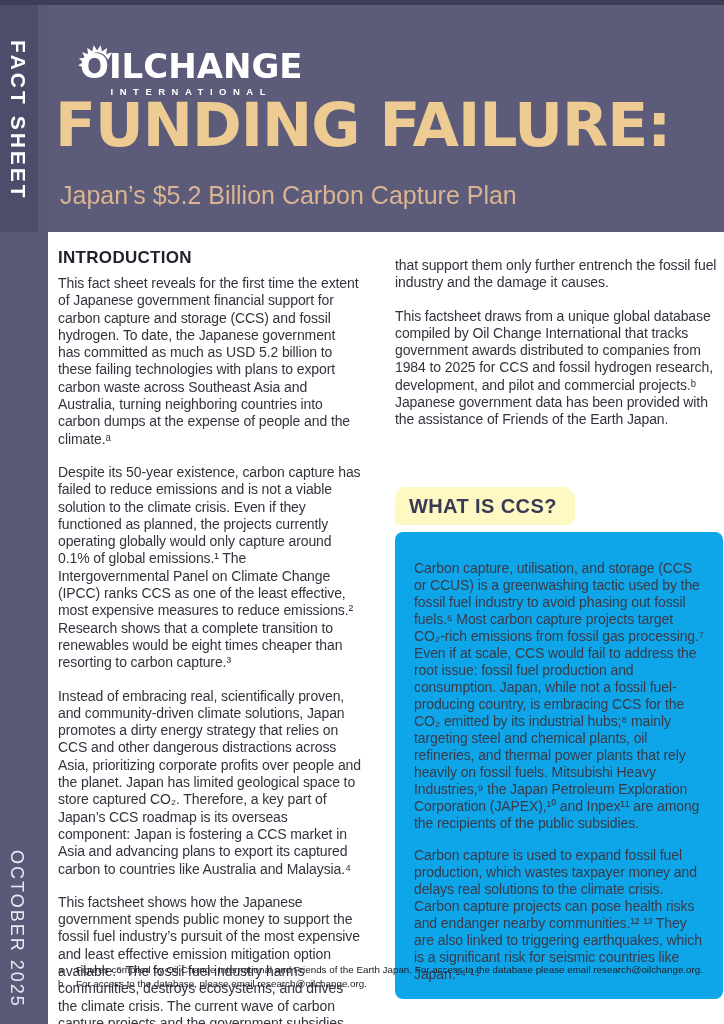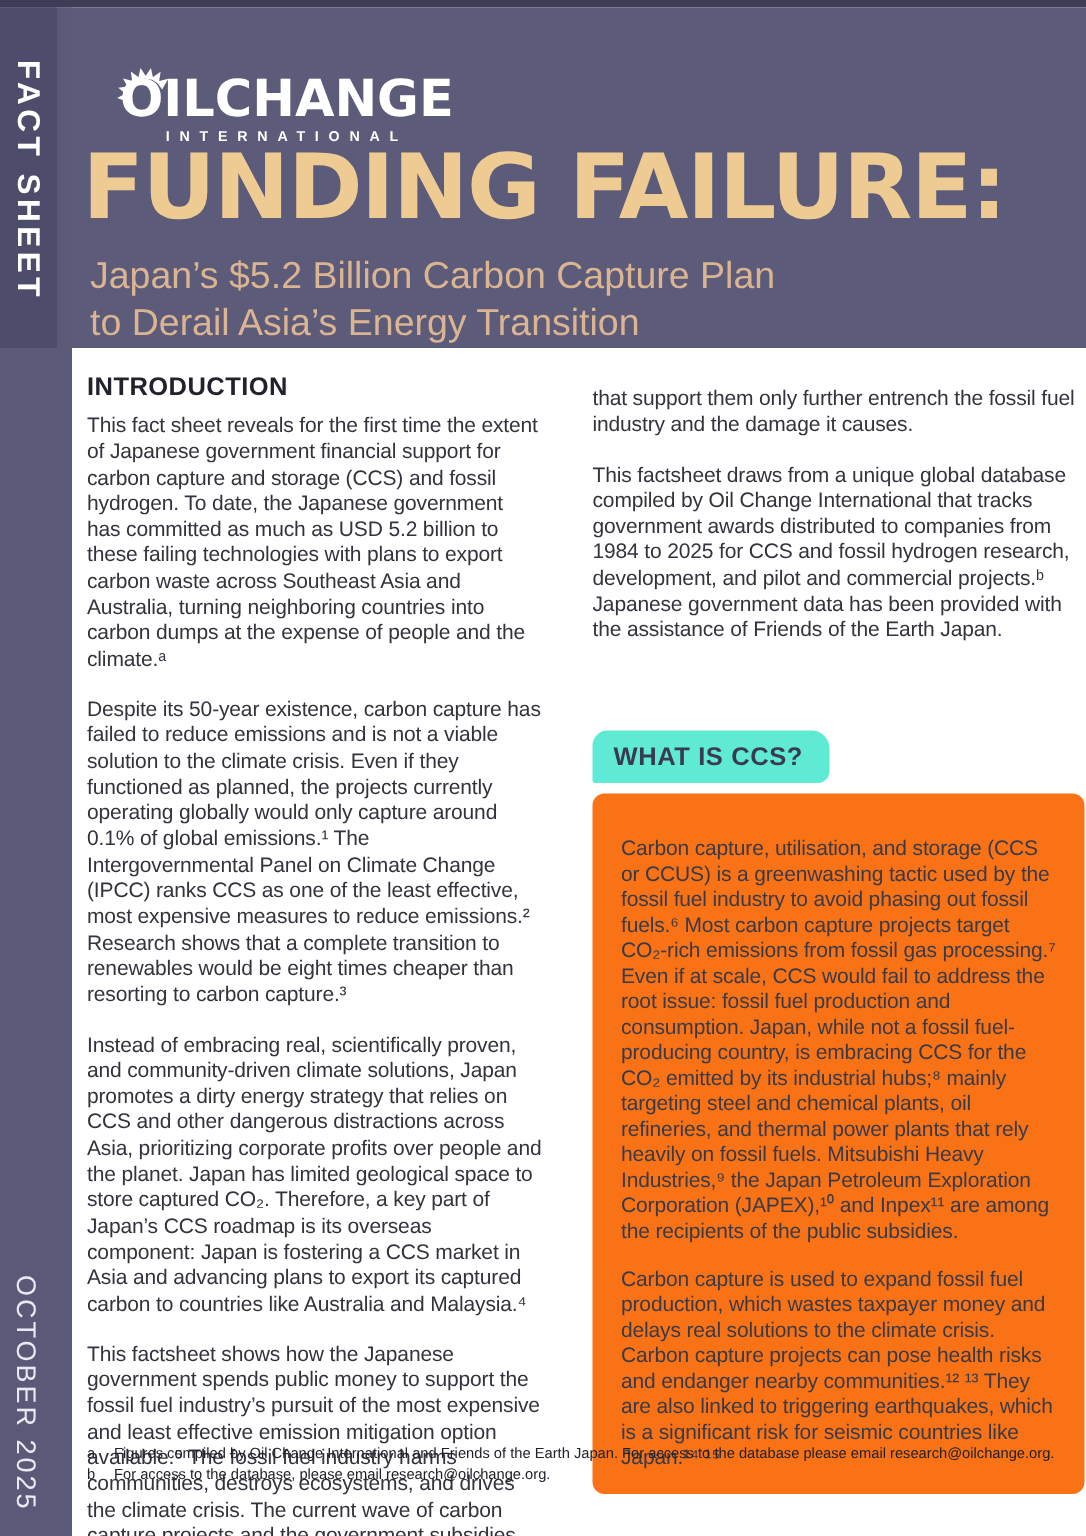--- a/index.html
+++ b/index.html
@@ -23,46 +23,46 @@
     font-weight:bold;font-size:34px;letter-spacing:0px;line-height:36px;
   }
   .logo-burst{position:absolute;left:-9px;top:-12px;}
   .logo-sub{font-size:9.5px;letter-spacing:6.5px;margin-top:2px;font-weight:bold;}
   .doc-title{
     position:absolute;left:55px;top:90px;
     font-family:"DejaVu Sans","Liberation Sans",sans-serif;
     font-weight:bold;font-size:60px;letter-spacing:-1px;color:#edcb92;
   }
   .doc-subtitle{
-    position:absolute;left:60px;top:169px;
+    position:absolute;left:60px;top:180px;
     font-size:25px;line-height:31px;color:#dbb491;font-weight:400;
   }
   .main{
     position:absolute;left:48px;top:232px;width:676px;height:672px;
     background:#ffffff;box-sizing:border-box;padding:14px 24px 0 10px;
     display:flex;
   }
   .col-left{width:303px;flex:none;}
   .col-right{flex:1;margin-left:22px;padding-left:12px;}
   .intro-heading{
     font-size:17px;font-weight:bold;color:#22222d;letter-spacing:0.3px;
     margin:2px 0 7px 0;
   }
   .body-p{
     font-size:14px;line-height:17.3px;color:#33333d;letter-spacing:-0.1px;
     margin:0 0 16px 0;
   }
   .col-right .body-p:first-child{margin-top:11px;}
   .ccs-tab{
-    display:inline-block;margin-top:42px;background:#5eead4;color:#3a3a54;
-    font-weight:bold;font-size:17px;letter-spacing:0.4px;
+    display:inline-block;margin-top:42px;background:#fef9c3;color:#3a3a54;
+    font-weight:bold;font-size:20px;letter-spacing:0.4px;
     padding:8px 18px 7px 14px;border-radius:10px 12px 8px 2px;
   }
   .ccs-box{
-    margin-top:7px;background:#f97316;border-radius:8px;
+    margin-top:7px;background:#0ea5e9;border-radius:8px;
     padding:17px 19px 16px 19px;box-sizing:border-box;width:328px;
   }
   .ccs-box .body-p{color:#3a3a47;line-height:17px;margin-bottom:15px;}
   .ccs-box .body-p:last-child{margin-bottom:0;}
   .footnotes{position:absolute;left:58px;top:963px;width:650px;}
   .footnote{display:flex;font-size:9.8px;line-height:13.5px;color:#20202a;}
   .fn-marker{width:18px;flex:none;}
 </style>
 </head>
 <body>
@@ -91,21 +91,20 @@
       </g>
     </svg>
     <span>OILCHANGE</span>
   </div>
   <div class="logo-sub">INTERNATIONAL</div>
 </div>
 
 <div class="doc-title">FUNDING FAILURE:</div>
 <div class="doc-subtitle">
   <div>Japan’s $5.2 Billion Carbon Capture Plan</div>
-  <div>to Derail Asia’s Energy Transition</div>
 </div>
 
 <div class="main">
   <div class="col-left">
     <div class="intro-heading">INTRODUCTION</div>
     <p class="body-p">This fact sheet reveals for the first time the extent of Japanese government financial support for carbon capture and storage (CCS) and fossil hydrogen. To date, the Japanese government has committed as much as USD 5.2 billion to these failing technologies with plans to export carbon waste across Southeast Asia and Australia, turning neighboring countries into carbon dumps at the expense of people and the climate.ᵃ</p>
     <p class="body-p">Despite its 50-year existence, carbon capture has failed to reduce emissions and is not a viable solution to the climate crisis. Even if they functioned as planned, the projects currently operating globally would only capture around 0.1% of global emissions.¹ The Intergovernmental Panel on Climate Change (IPCC) ranks CCS as one of the least effective, most expensive measures to reduce emissions.² Research shows that a complete transition to renewables would be eight times cheaper than resorting to carbon capture.³</p>
     <p class="body-p">Instead of embracing real, scientifically proven, and community-driven climate solutions, Japan promotes a dirty energy strategy that relies on CCS and other dangerous distractions across Asia, prioritizing corporate profits over people and the planet. Japan has limited geological space to store captured CO₂. Therefore, a key part of Japan’s CCS roadmap is its overseas component: Japan is fostering a CCS market in Asia and advancing plans to export its captured carbon to countries like Australia and Malaysia.⁴</p>
     <p class="body-p">This factsheet shows how the Japanese government spends public money to support the fossil fuel industry’s pursuit of the most expensive and least effective emission mitigation option available.⁵ The fossil fuel industry harms communities, destroys ecosystems, and drives the climate crisis. The current wave of carbon capture projects and the government subsidies</p>
   </div>

